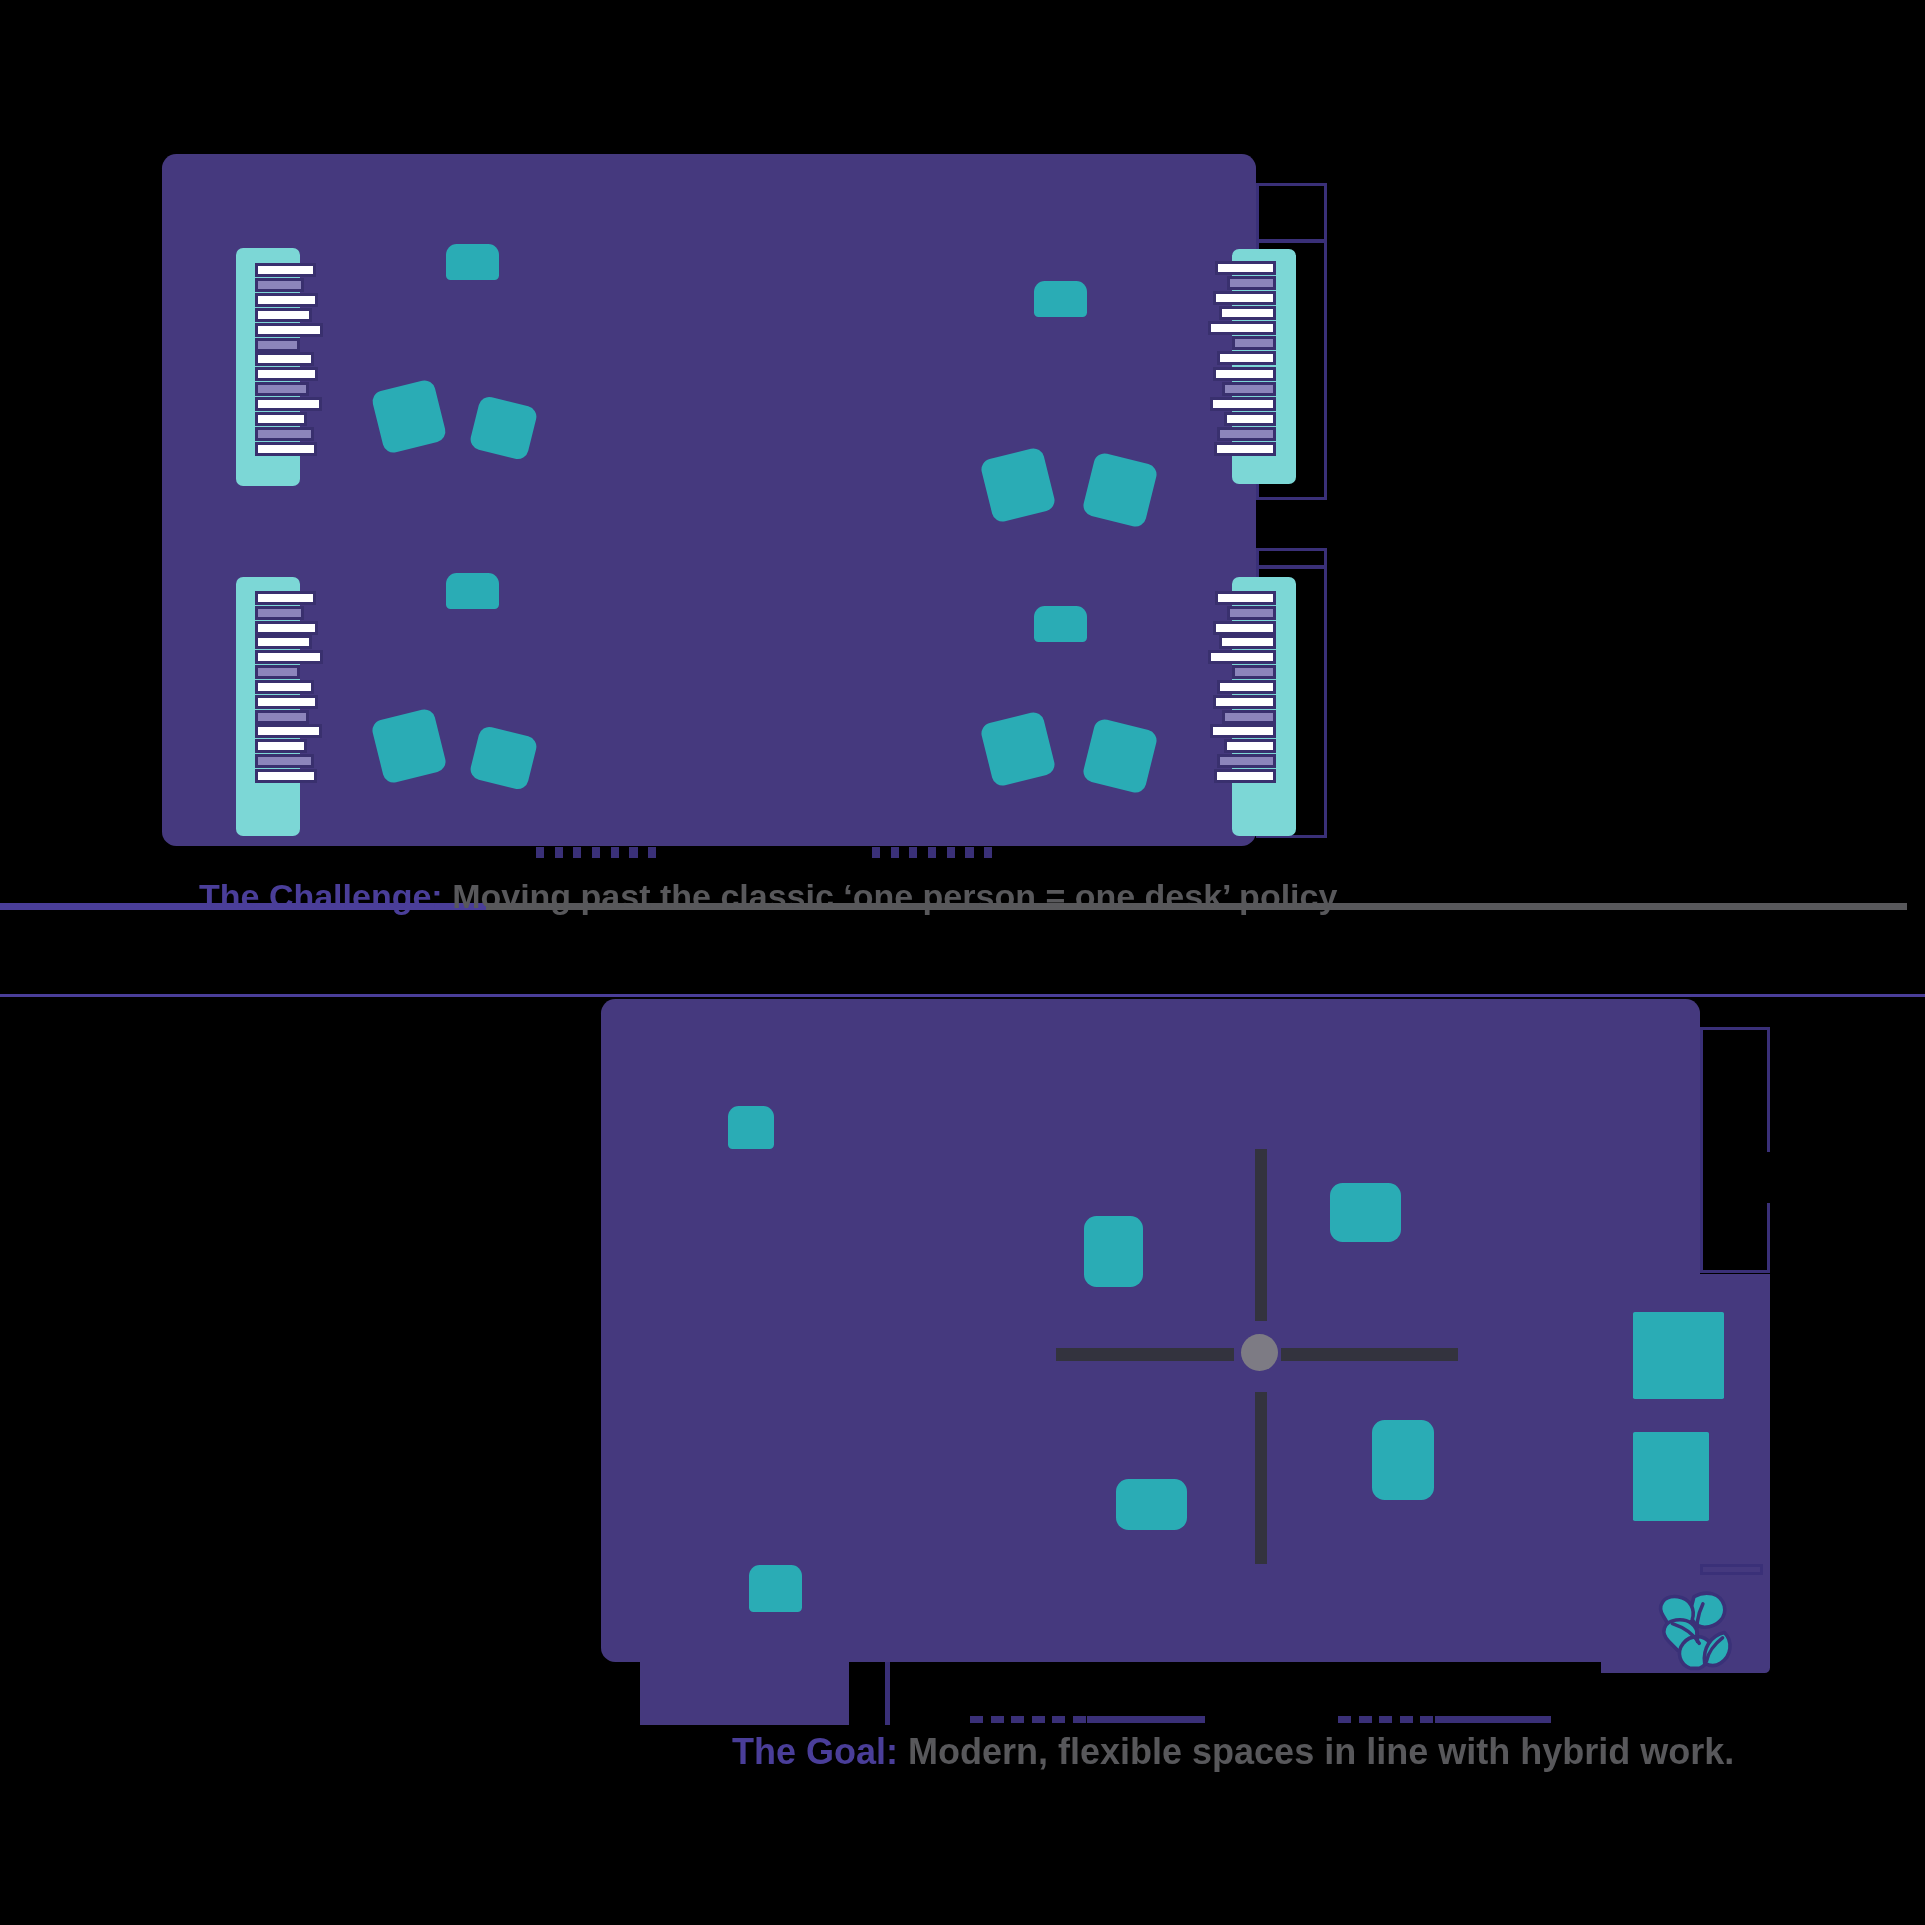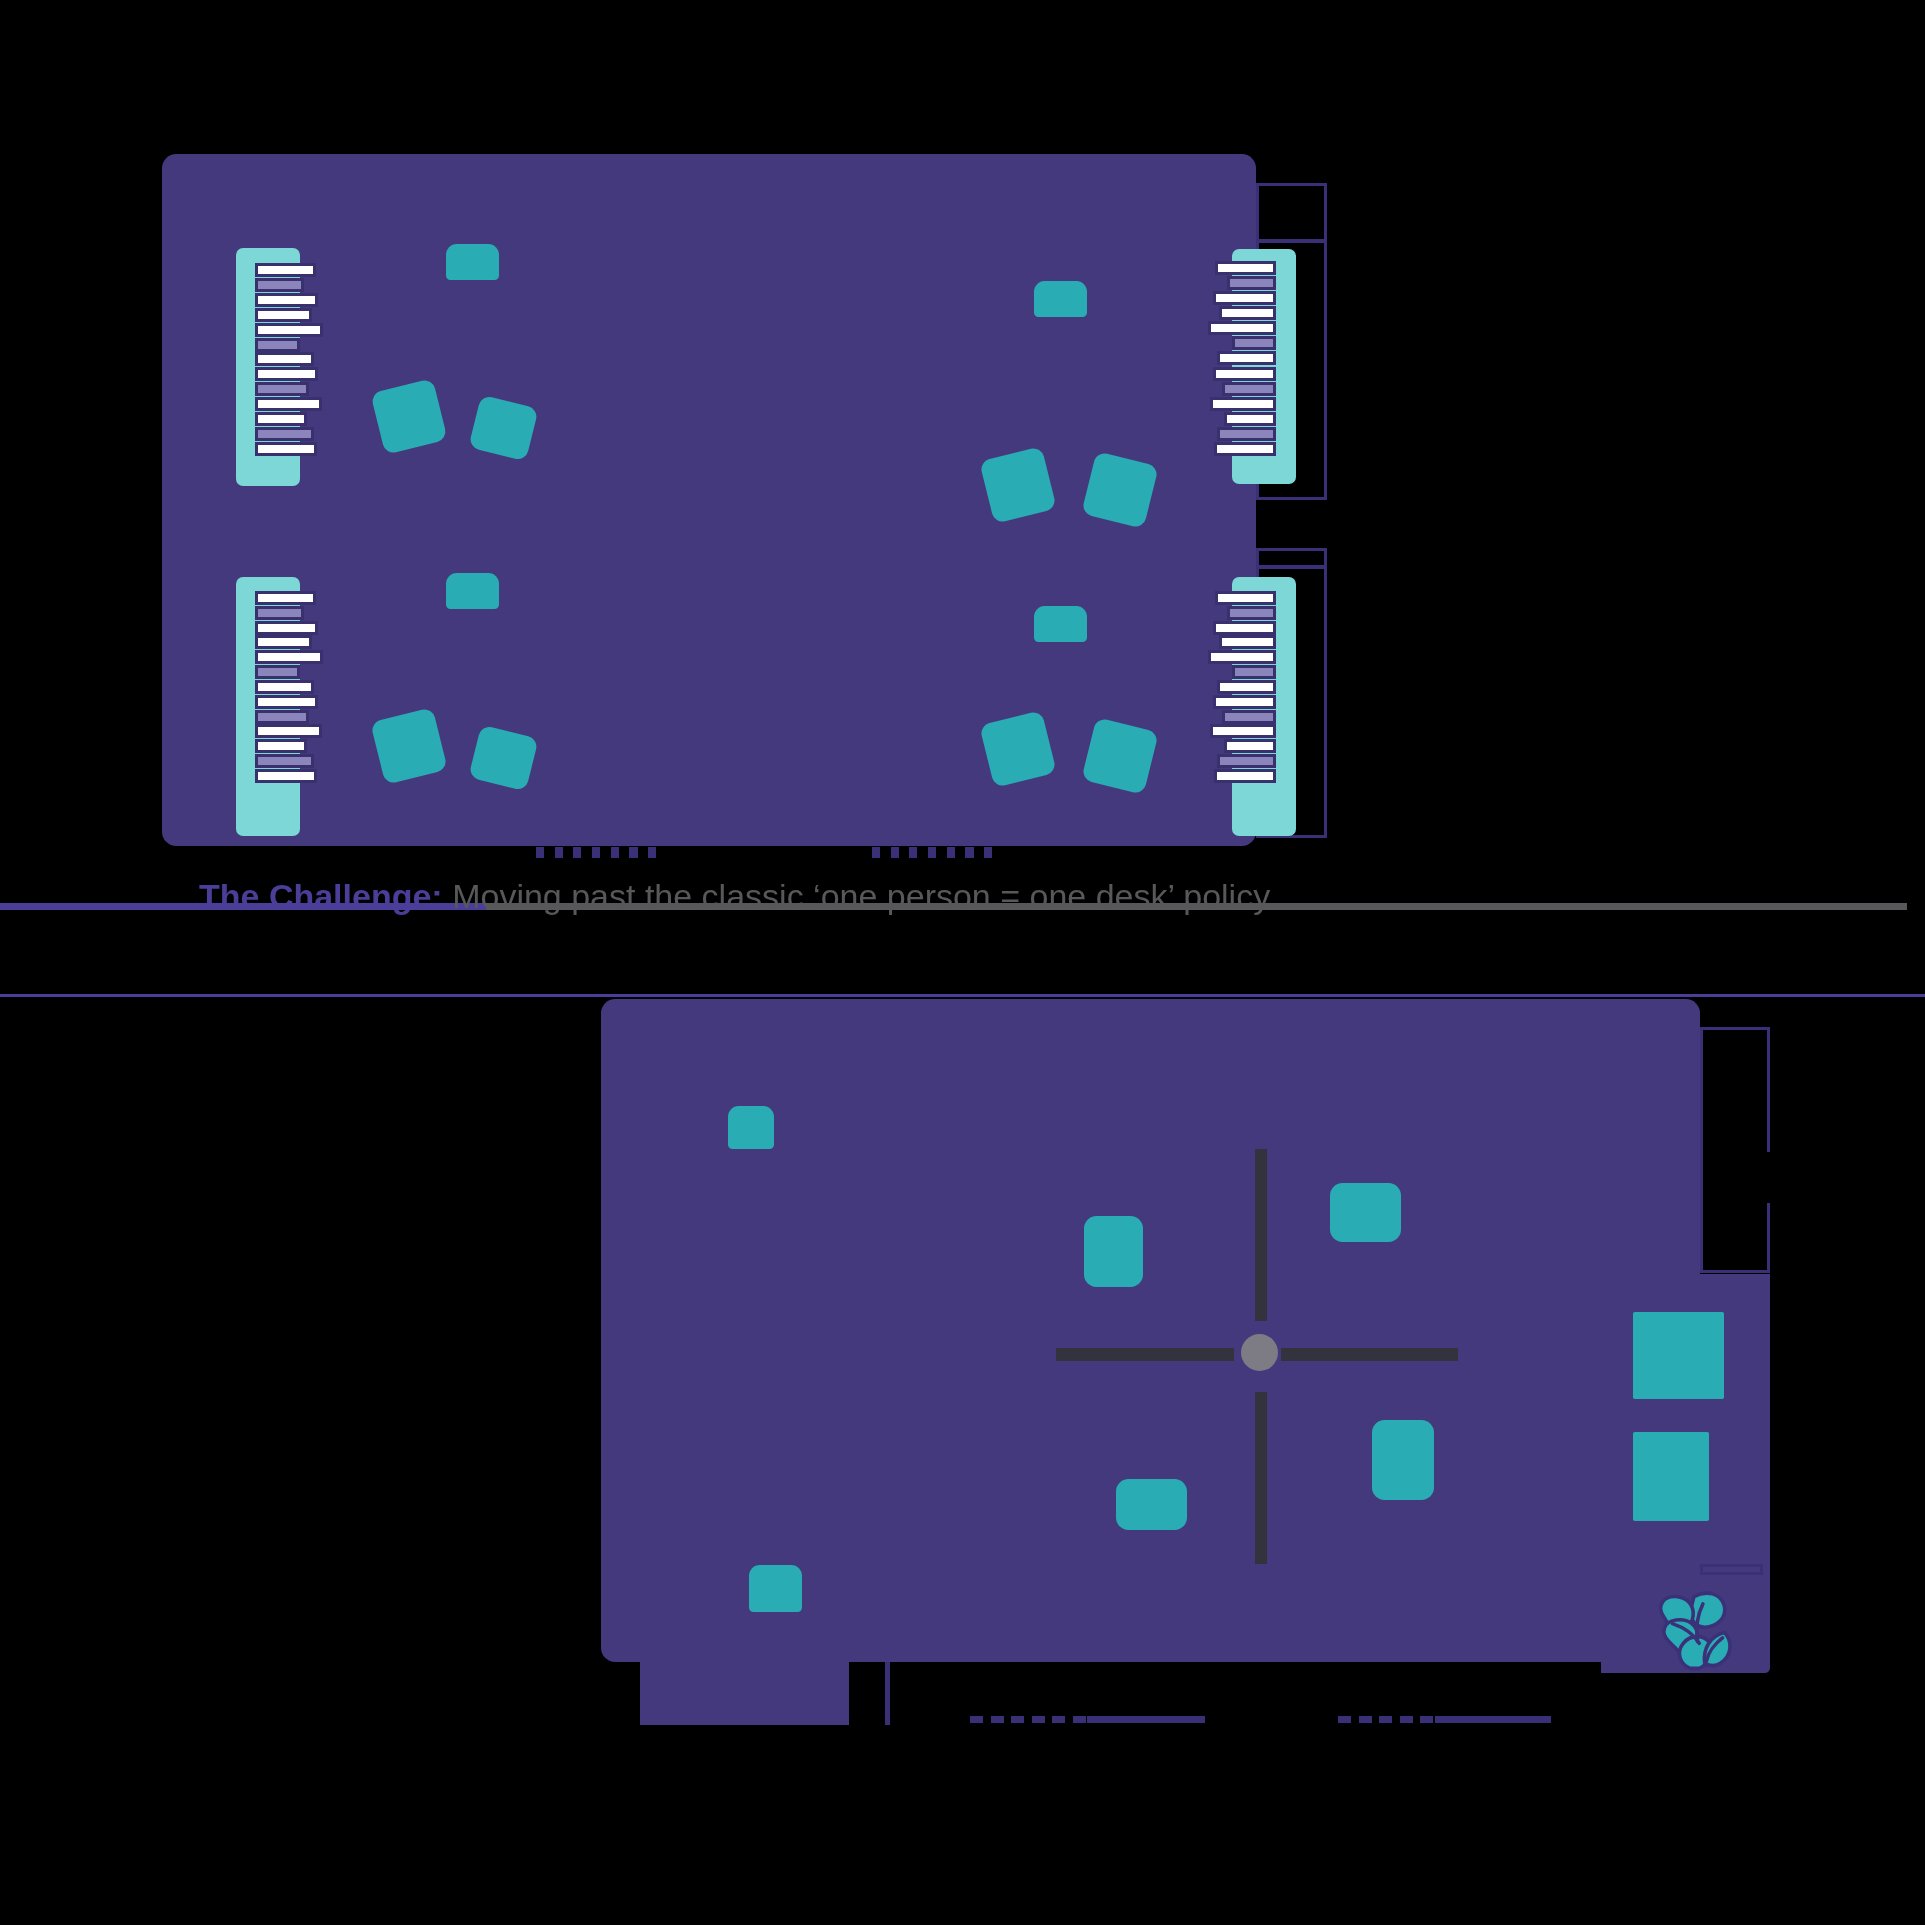--- a/index.html
+++ b/index.html
@@ -17,21 +17,21 @@
   .bookcase .bar{height:8px;border:3.6px solid var(--navy);background:#fff;}
   .bookcase .bar.l{background:var(--lavender);}
   .bars-left .bar{align-self:flex-end;}
   .bars-right .bar{align-self:flex-start;}
   .tickgroup{background:repeating-linear-gradient(90deg,var(--outline) 0 8px,transparent 8px 18.7px);}
   .dashline{background:repeating-linear-gradient(90deg,var(--outline) 0 13.4px,transparent 13.4px 20.5px);}
   .solidline{background:var(--outline);}
   .cross-arm{background:var(--cross);}
   .cap{white-space:nowrap;}
   .cap .lead{font-weight:bold;color:var(--caption-purple);}
-  .cap .rest{font-weight:normal;color:var(--caption-gray);}
+  .cap .rest{font-weight:bold;color:var(--caption-gray);}
   .rule{height:7.1px;}
 </style>
 </head>
 <body>
 
 <div class="stage">
 
   <section>
     <div class="abs plan-body" style="left:162px;top:154px;width:1094px;height:692px;"></div>
 
@@ -174,15 +174,18 @@
         <path fill="var(--teal)" d="M20 62 C10 52 14 40 28 38 C42 36 52 44 52 56 C52 68 40 76 30 72 Z"></path>
         <path fill="var(--teal)" d="M44 92 C32 88 28 74 36 64 C44 54 60 54 66 64 C72 74 64 88 54 92 Z"></path>
         <path fill="var(--teal)" d="M60 86 C58 70 66 56 82 52 C92 62 90 78 78 86 C72 90 66 90 60 86 Z"></path>
         <path fill="none" d="M58 20 C52 32 50 48 52 62"></path>
         <path fill="none" d="M24 42 C36 46 48 54 54 64"></path>
         <path fill="none" d="M80 58 C72 64 64 74 62 84"></path>
       </g>
     </svg>
   </section>
 
+  <div class="abs cap" style="left:732px;top:1731px;font-size:36px;">
+    <span class="lead">The Goal:</span><span class="rest">  Modern, flexible spaces in line with hybrid work.</span>
+  </div>
 
 </div>
 
 
 </body></html>

